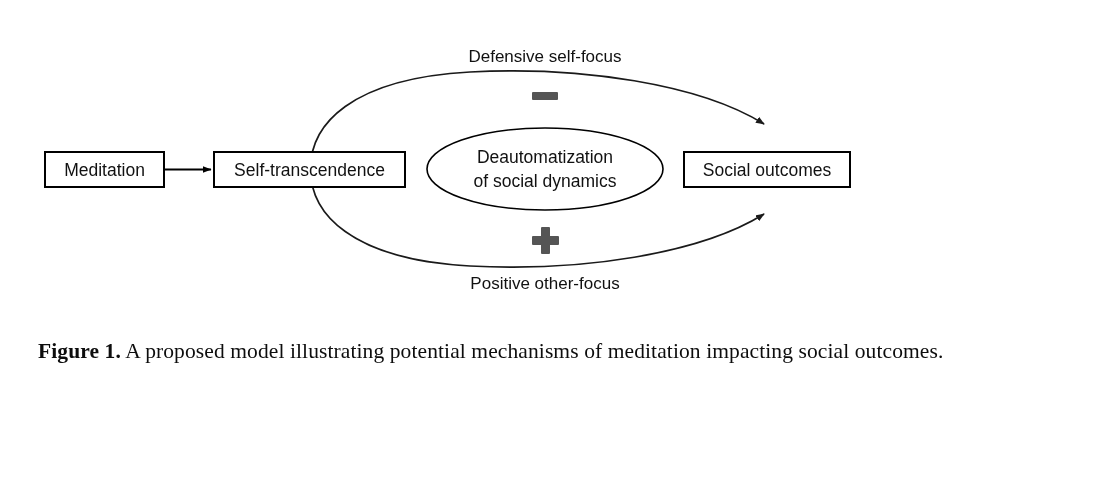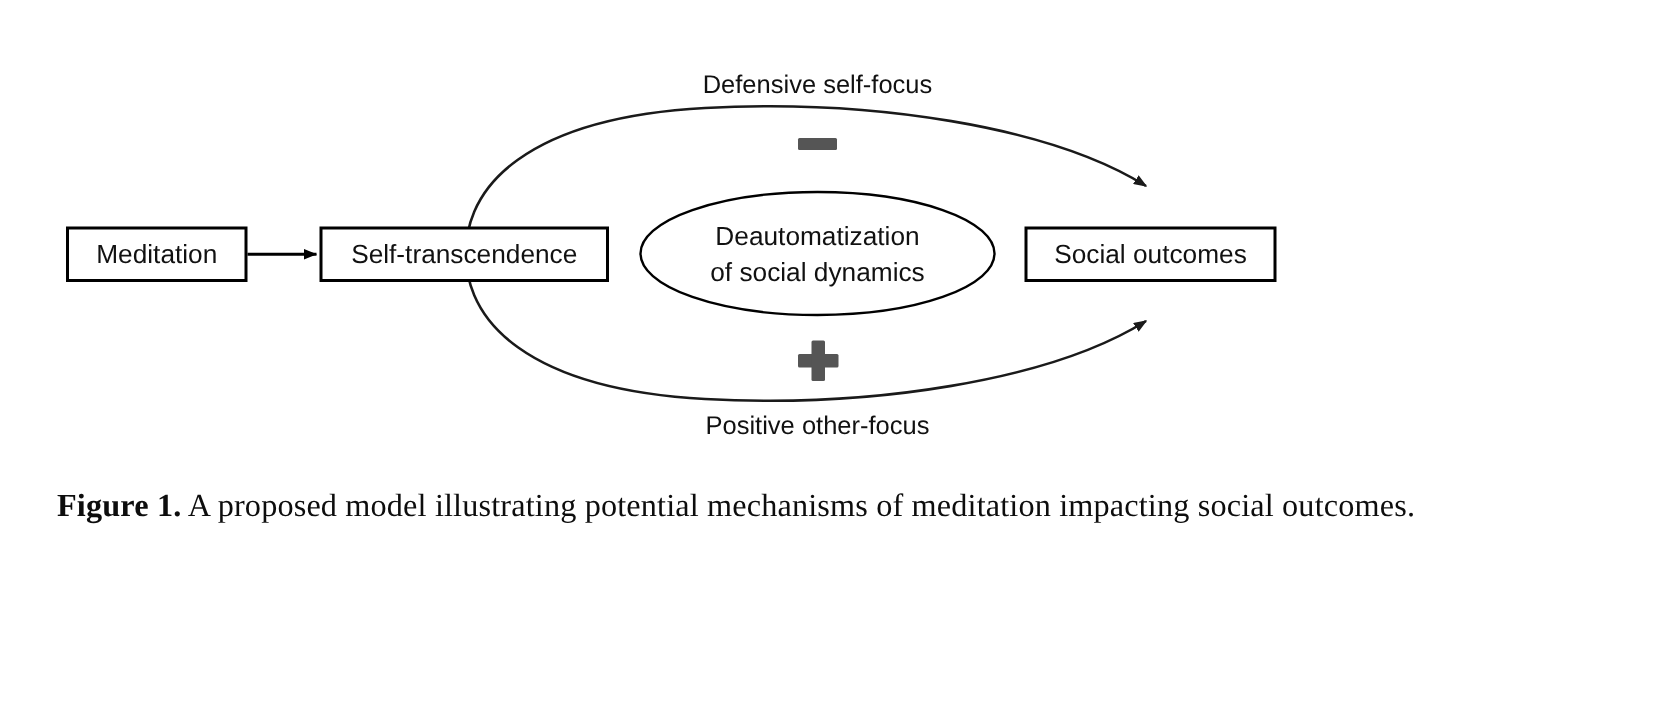--- a/index.html
+++ b/index.html
@@ -60,21 +60,21 @@
     stroke: #000000;
     stroke-width: 2;
     fill: none;
   }
   .sign-glyph {
     fill: #555555;
   }
   #caption {
     position: absolute;
     left: 38px;
-    top: 308px;
+    top: 322px;
     width: 1060px;
     font-family: "Liberation Serif", serif;
     font-size: 21.5px;
     line-height: 58px;
     color: #0d0d0d;
     letter-spacing: 0.1px;
   }
   #caption .cap-strong {
     font-weight: bold;
   }

